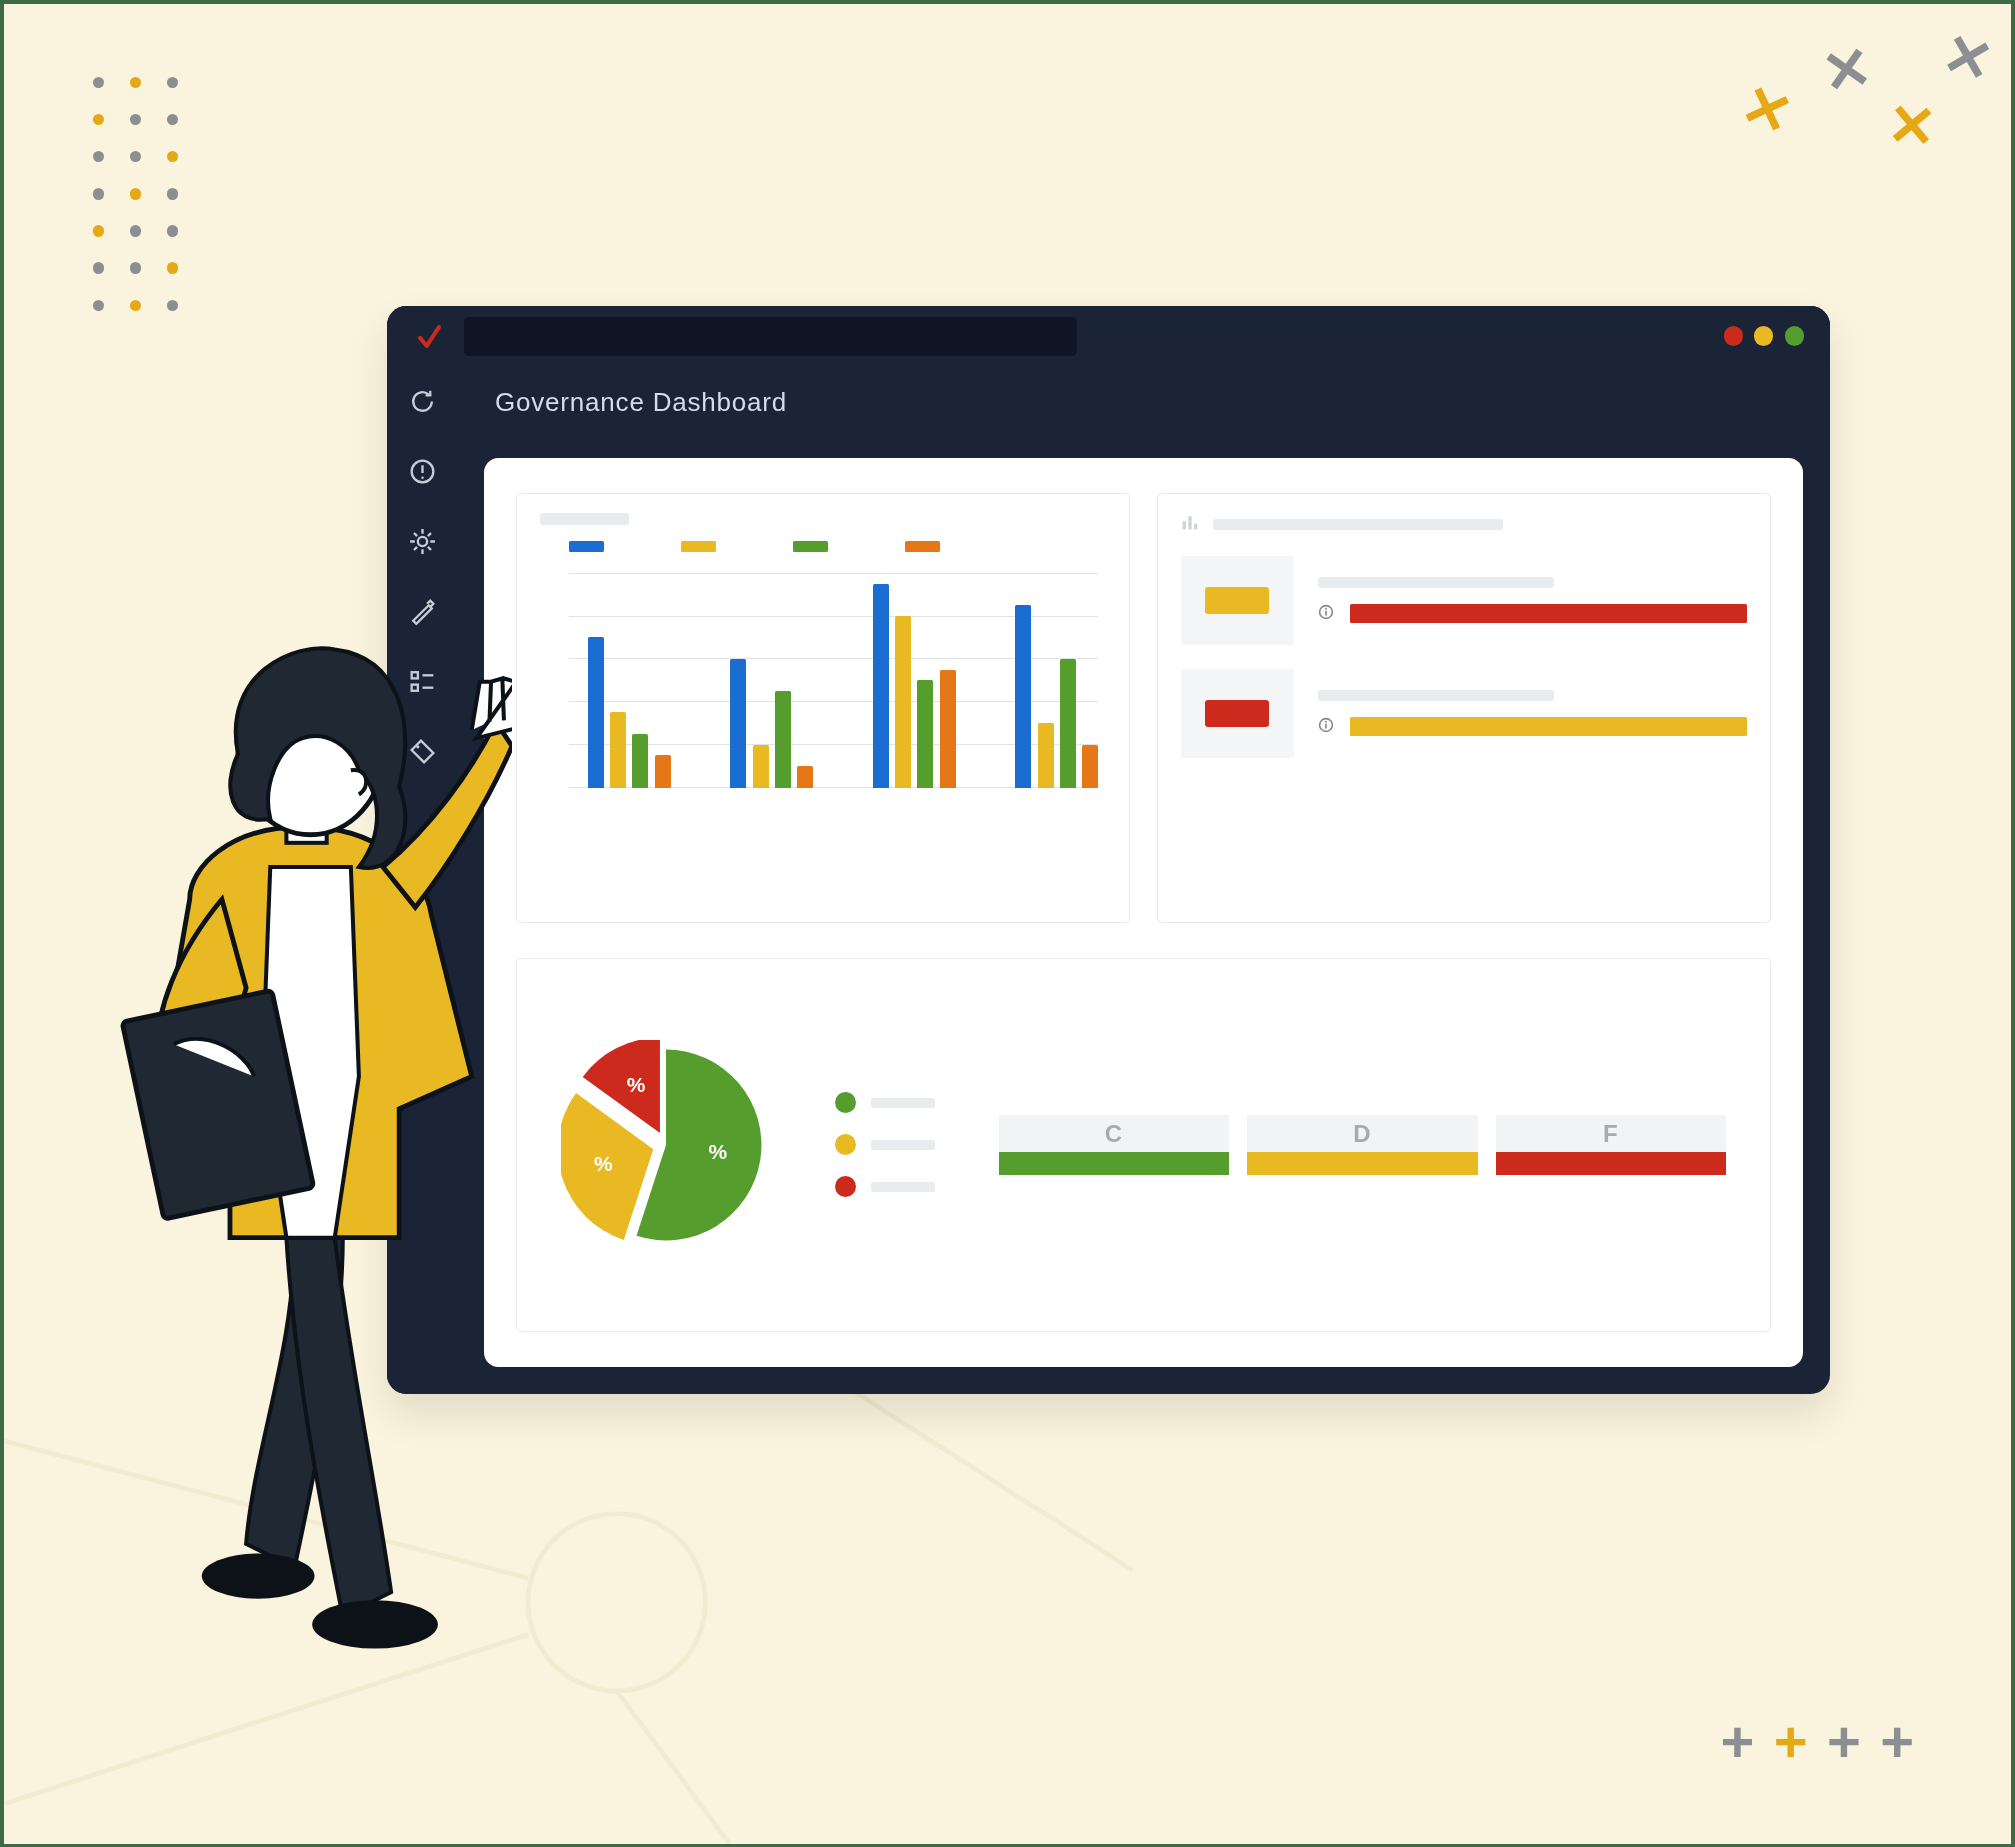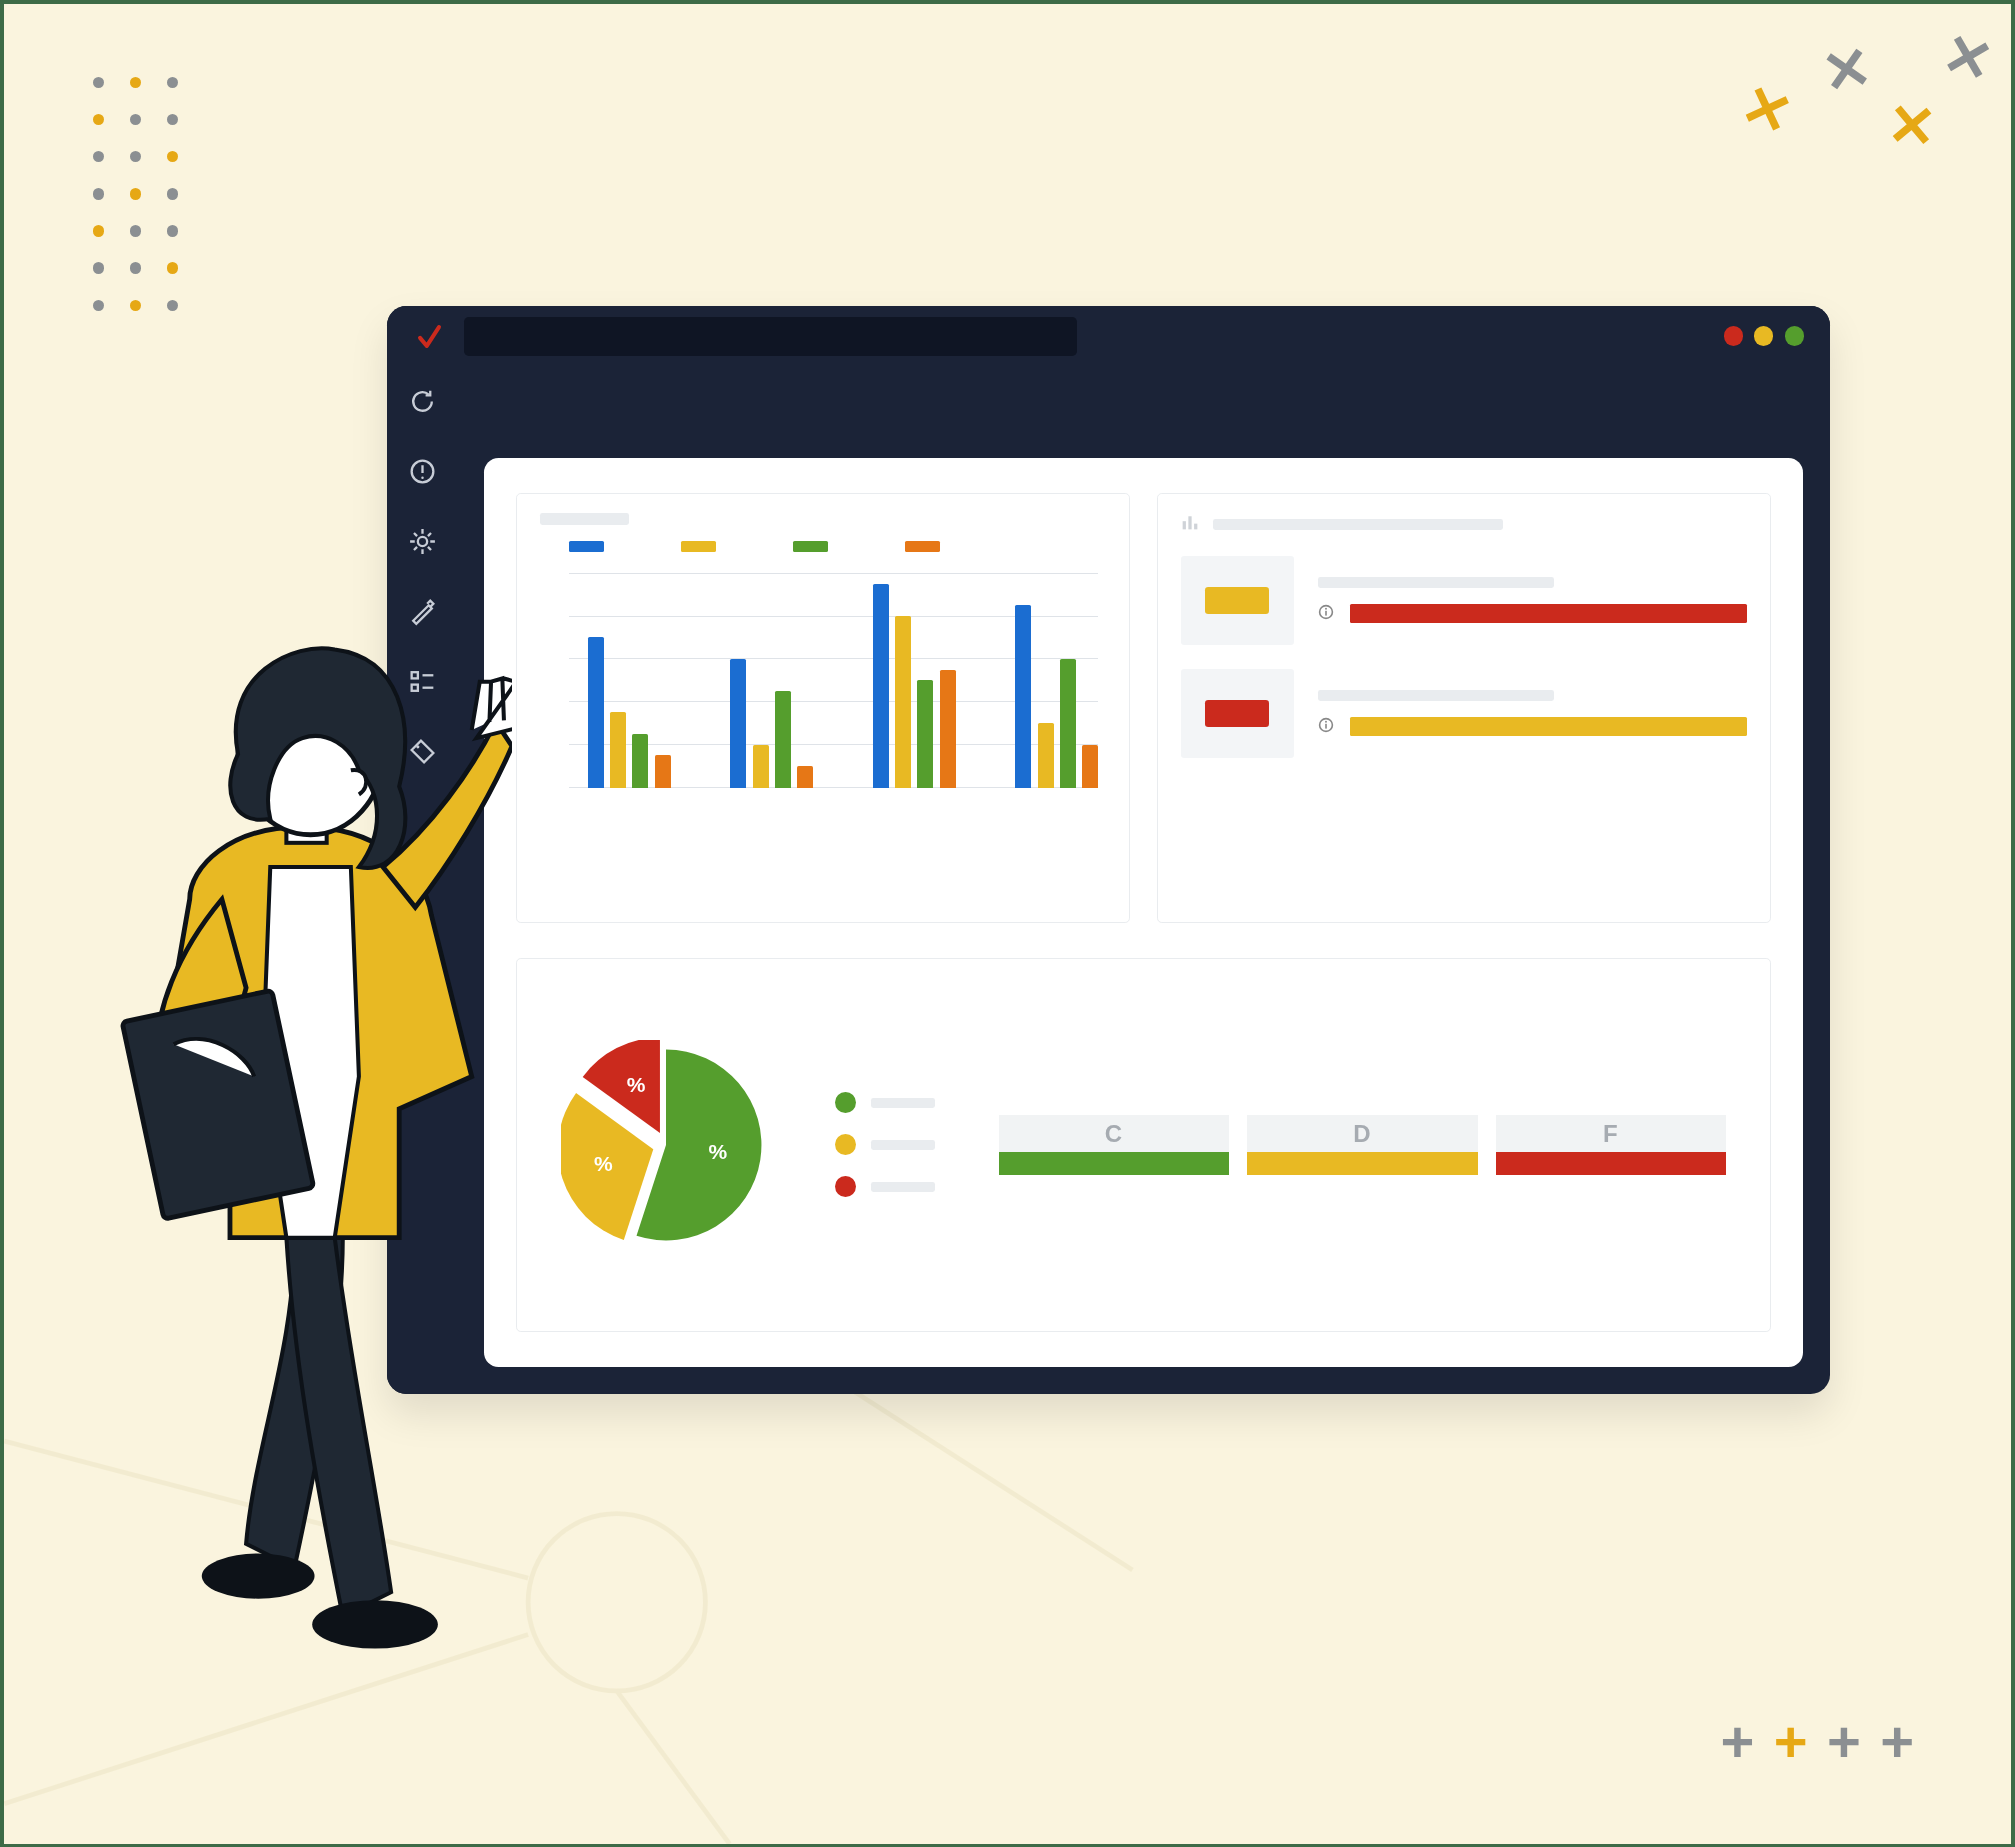--- a/index.html
+++ b/index.html
@@ -219,20 +219,21 @@
     </div>
     <div class="urlbar"></div>
     <div class="spacer"></div>
     <div class="win-dots">
       <span style="background:#cb2a1d"></span>
       <span style="background:#e8b923"></span>
       <span style="background:#559e2d"></span>
     </div>
   </div>
 
+  <div class="header">Governance Dashboard</div>
 
   <div class="sidebar">
     <div class="side-icon">
       <svg viewBox="0 0 40 40">
           <path d="M32 20a12 12 0 1 1-4-9"></path>
           <path d="M30 6 L30 12 L24 12"></path>
         </svg>
     </div>
     <div class="side-icon">
       <svg viewBox="0 0 40 40">

